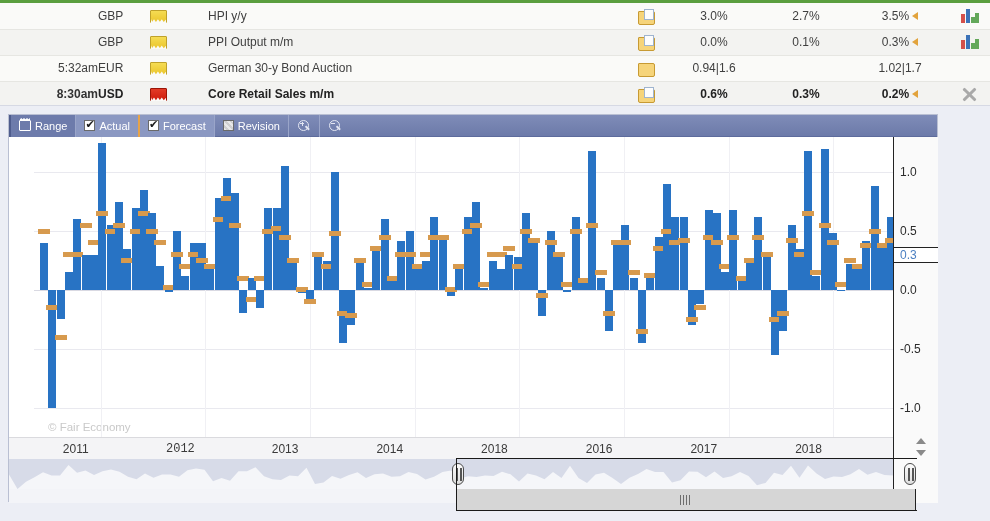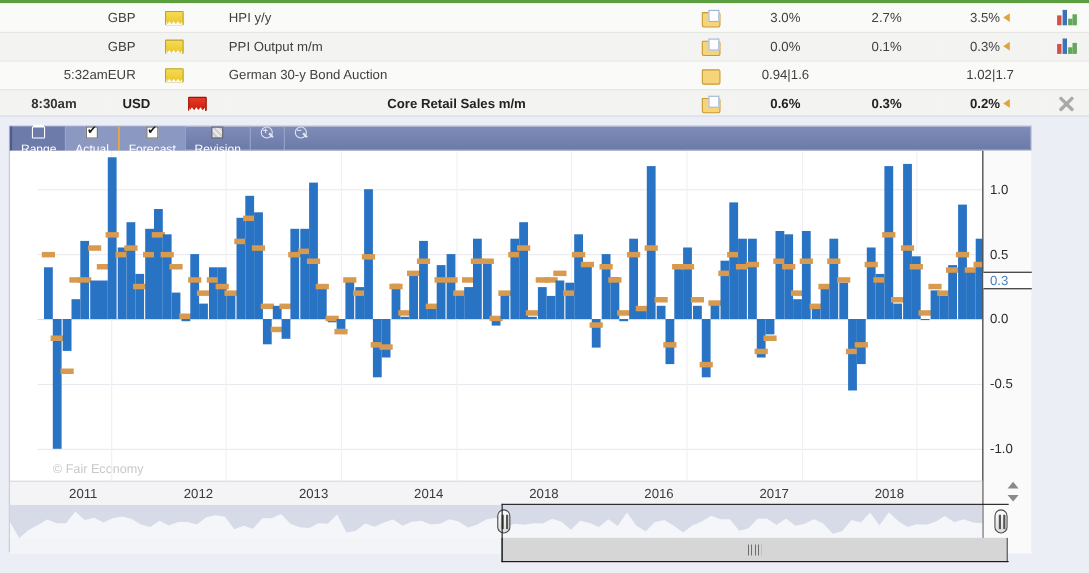--- a/index.html
+++ b/index.html
@@ -14,21 +14,21 @@
   
   .cal-top-rule { height:3px; background:#5a9e3f; width:100%; }
   .cal-table { width:100%; border-collapse:collapse; }
   .cal-row { height:26px; background:#fafaf8; }
   .cal-row.alt { background:#f3f3f1; }
   .cal-row td {
     border-bottom:1px solid #e6e6e2;
     font-size:12px; color:#3f3f3f; vertical-align:middle;
     padding:0; white-space:nowrap;
   }
-  .cal-row.bold td { font-weight:bold; color:#222;text-align:center; }
+  .cal-row.bold td { font-weight:bold; color:#222; }
   .c-time   { width:98px;  text-align:right; padding-right:16px; color:#8a8a86; }
   .cal-row.bold .c-time { color:#333; }
   .c-cur    { width:52px;  text-align:left; }
   .c-imp    { width:58px;  text-align:left; padding-left:10px;}
   .c-name   { text-align:left; padding-left:4px; }
   .c-detail { width:46px;  text-align:center; }
   .c-act    { width:92px;  text-align:center; }
   .c-fc     { width:92px;  text-align:center; }
   .c-prev   { width:96px;  text-align:center; }
   .c-graph  { width:42px;  text-align:center; }
@@ -94,21 +94,21 @@
     background:linear-gradient(#7f8cb8,#6c7aa9);
     display:flex; align-items:center;
     border-bottom:1px solid #5d6b9c;
   }
   #range-title{
     color:#ffffff; font-size:11.5px; padding-left:12px; flex:1; letter-spacing:.2px;
   }
   .tb-btn{
     height:22px; display:flex; align-items:center; gap:4px;
     padding:0 8px; font-size:11px; color:#ffffff; white-space:nowrap;
-    border-left:1px solid #9aa5c9; cursor:default;flex-direction:column;
+    border-left:1px solid #9aa5c9; cursor:default;
   }
   .tb-btn.lit { background:#8b98c2; }
   .tb-btn.range { background:#6d7bab; border-left:2px solid #4e5c8d;}
   .tb-btn.divider-orange { border-left:2px solid #e6a34a; }
   .tb-btn.icononly{ padding:0 9px; }
   .cbx{
     width:11px;height:11px;background:#ffffff;border:1px solid #6a6a6a;
     display:inline-block; position:relative; flex:none;
   }
   .cbx.checked::after{
@@ -528,21 +528,21 @@
             <div class="ytick" style="top: 35.2941px;">1.0</div>
             <div class="ytick" style="top: 94.1176px;">0.5</div>
             <div class="ytick" style="top: 152.941px;">0.0</div>
             <div class="ytick" style="top: 211.765px;">-0.5</div>
             <div class="ytick" style="top: 270.588px;">-1.0</div>
             <div class="ycur" style="top: 109.647px;">0.3</div>
           </div>
 
         <div id="xaxis">
             <div class="xtick" style="left: 66.7155px;">2011</div>
-            <div class="xtick" style="left: 171.397px;">2012</div>
+            <div class="xtick" style="left: 171.397px; font-family: Liberation Mono, monospace;">2012</div>
             <div class="xtick" style="left: 276.079px;">2013</div>
             <div class="xtick" style="left: 380.761px;">2014</div>
             <div class="xtick" style="left: 485.443px;">2018</div>
             <div class="xtick" style="left: 590.125px;">2016</div>
             <div class="xtick" style="left: 694.807px;">2017</div>
             <div class="xtick" style="left: 799.489px;">2018</div>
           </div>
 
         <div id="nav">
           <div id="nav-band"></div>

